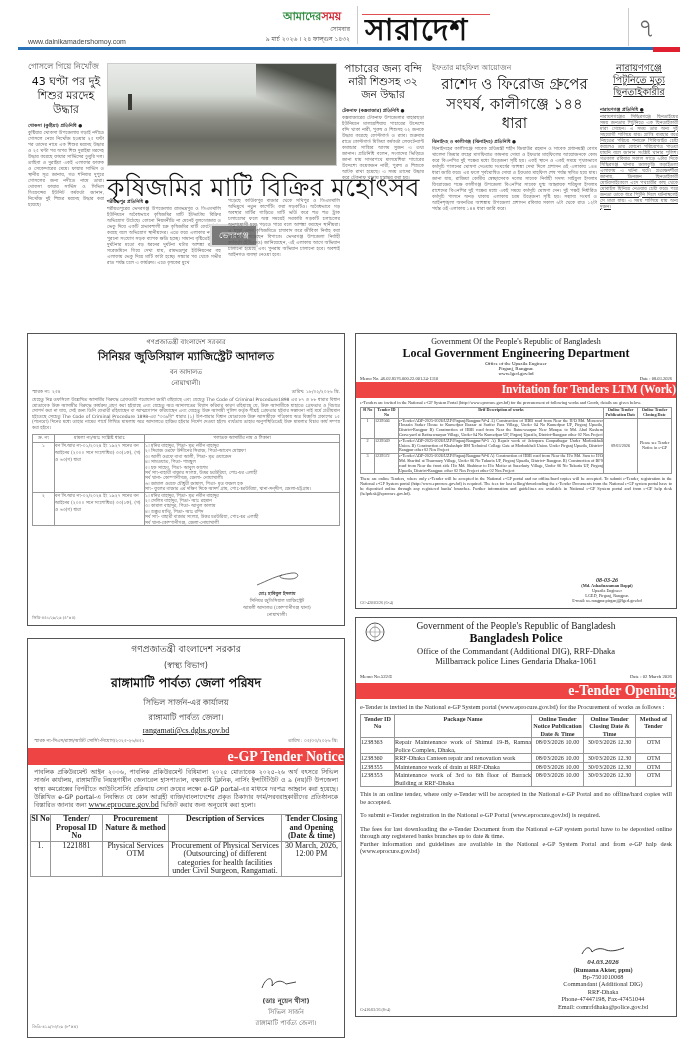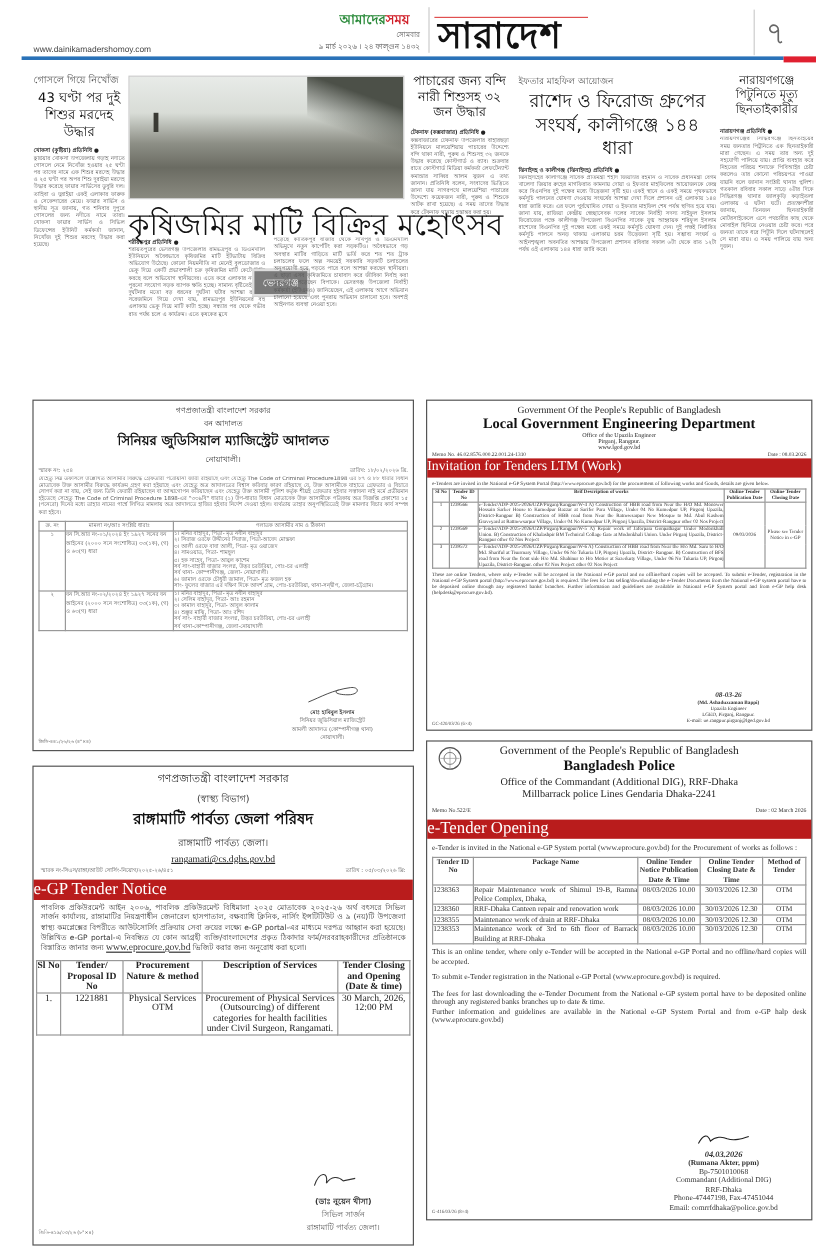--- a/index.html
+++ b/index.html
@@ -27,21 +27,21 @@
   .photo .mound { position: absolute; right: 0; top: 0; width: 80px; height: 60px; background: linear-gradient(200deg,#4c5048 30%,transparent 70%); }
   .photo .figure { position: absolute; left: 20px; top: 30px; width: 4px; height: 16px; background: #3a3a34; }
   .big-hl { font: 25px "DejaVu Sans", sans-serif; color: #111; text-align: center; white-space: nowrap; }
   .tag { background: #7a7a7a; color: #fff; font: 8px "DejaVu Sans", sans-serif; padding: 3px 7px; border: 2px solid #ddd; }
   
   .box { border: 1.5px solid #555; background: #fff; }
   .center { text-align: center; }
   .bn-s { font: 8px "DejaVu Sans", sans-serif; color: #333; }
   .bn-xs { font: 4.5px "DejaVu Sans", sans-serif; color: #555; }
   .serif { font-family: "Liberation Serif", serif; }
-  .blackbar { background: #b91c1c; color: #fff; text-align: left; font-family: "Liberation Serif", serif; font-weight: normal; }
+  .blackbar { background: #ef4444; color: #fff; text-align: right; font-family: "Liberation Serif", serif; font-weight: bold; }
   table { border-collapse: collapse; }
   td, th { border: 0.6px solid #999; vertical-align: top; }
 </style>
 </head>
 <body>
 
 <div class="abs site-url">www.dainikamadershomoy.com</div>
 <div class="abs brand"><span class="g">আমাদের</span><span class="r">সময়</span></div>
 <div class="abs day">সোমবার</div>
 <div class="abs hdate">৯ মার্চ ২০২৬ । ২৪ ফাল্গুন ১৪৩২</div>
@@ -78,30 +78,30 @@
   <div class="body-text" style="height:196px;overflow:hidden;">কক্সবাজারের টেকনাফ উপজেলার বাহারছড়া ইউনিয়নে মালয়েশিয়ায় পাচারের উদ্দেশ্যে বন্দি থাকা নারী, পুরুষ ও শিশুসহ ৩২ জনকে উদ্ধার করেছে কোস্টগার্ড ও র‍্যাব। শুক্রবার রাতে কোস্টগার্ড মিডিয়া কর্মকর্তা লেফটেন্যান্ট কমান্ডার সাব্বির আলম সুজন এ তথ্য জানান। প্রতিনিধি বলেন, সংবাদের ভিত্তিতে জানা যায় সাগরপথে মালয়েশিয়া পাচারের উদ্দেশ্যে কয়েকজন নারী, পুরুষ ও শিশুকে আটক রাখা হয়েছে। এ সময় তাদের উদ্ধার করে টেকনাফ থানায় হস্তান্তর করা হয়।</div>
 </div>
 
 <div class="abs" style="left:432px;top:62px;width:165px;">
   <div class="kicker" style="font-size:7.5px;">ইফতার মাহফিল আয়োজন</div>
   <div class="hl" style="font-size:15px;line-height:1.3;margin-top:1px;">রাশেদ ও ফিরোজ গ্রুপের সংঘর্ষ, কালীগঞ্জে ১৪৪ ধারা</div>
   <div class="byline" style="margin-top:4px;">ঝিনাইদহ ও কালীগঞ্জ (ঝিনাইদহ) প্রতিনিধি ●</div>
   <div class="body-text" style="height:192px;overflow:hidden;">ঝিনাইদহের কালীগঞ্জে সাবেক প্রতিমন্ত্রী শহীদ জিয়াউর রহমান ও সাবেক প্রধানমন্ত্রী বেগম খালেদা জিয়ার রুহের মাগফিরাত কামনায় দোয়া ও ইফতার মাহফিলের আয়োজনকে কেন্দ্র করে বিএনপির দুই পক্ষের মধ্যে উত্তেজনা সৃষ্টি হয়। একই স্থানে ও একই সময়ে পৃথকভাবে কর্মসূচি পালনের ঘোষণা দেওয়ায় সংঘর্ষের আশঙ্কা দেখা দিলে প্রশাসন ওই এলাকায় ১৪৪ ধারা জারি করে। এর ফলে পূর্বঘোষিত দোয়া ও ইফতার মাহফিল শেষ পর্যন্ত স্থগিত হয়ে যায়। জানা যায়, রাজিয়া কেন্দ্রীয় স্বেচ্ছাসেবক দলের সাবেক নির্বাহী সদস্য সাইফুল ইসলাম ফিরোজের পক্ষে কালীগঞ্জ উপজেলা বিএনপির সাবেক যুগ্ম আহ্বায়ক শরিফুল ইসলাম রাশেদের বিএনপির দুই পক্ষের মধ্যে একই সময়ে কর্মসূচি ঘোষণা দেন। দুই পক্ষই নির্ধারিত কর্মসূচি পালনে অনড় থাকায় এলাকায় চরম উত্তেজনা সৃষ্টি হয়। সম্ভাব্য সংঘর্ষ ও আইনশৃঙ্খলা অবনতির আশঙ্কায় উপজেলা প্রশাসন রবিবার সকাল ৬টা থেকে রাত ১২টা পর্যন্ত ওই এলাকায় ১৪৪ ধারা জারি করে।</div>
 </div>
 
-<div class="abs" style="left:600px;top:62px;width:78px;">
+<div class="abs" style="left:600px;top:62px;width:78px;text-decoration:underline;">
   <div class="hl" style="font-size:9.5px;">নারায়ণগঞ্জে পিটুনিতে মৃত্যু ছিনতাইকারীর</div>
   <div class="byline" style="margin-top:8px;">নারায়ণগঞ্জ প্রতিনিধি ●</div>
   <div class="body-text" style="height:196px;overflow:hidden;">নারায়ণগঞ্জের সিদ্ধিরগঞ্জে ছিনতাইয়ের সময় জনতার পিটুনিতে এক ছিনতাইকারী মারা গেছেন। এ সময় তার অন্য দুই সহযোগী পালিয়ে যায়। প্রাপ্তি ব্যবহার করে নিহতের পরিচয় শনাক্তে পিবিআইর চেষ্টা করলেও তার কোনো পরিচয়পত্র পাওয়া যায়নি বলে জানান সংশ্লিষ্ট থানার পুলিশ। গতকাল রবিবার সকাল সাড়ে ৬টার দিকে সিদ্ধিরগঞ্জ থানার জালকুড়ি কড়াইতলা এলাকায় এ ঘটনা ঘটে। প্রত্যক্ষদর্শীরা জানায়, তিনজন ছিনতাইকারী মোটরসাইকেলে এসে পথচারীর কাছ থেকে মোবাইল ছিনিয়ে নেওয়ার চেষ্টা করে। পরে জনতা তাকে ধরে পিটুনি দিলে ঘটনাস্থলেই সে মারা যায়। এ সময় পালিয়ে যায় অন্য দুজন।</div>
 </div>
 
 <div class="abs box" style="left:27px;top:333px;width:318px;height:293px;padding:3px 4px;">
   <div class="center bn-s" style="font-size:6.5px;">গণপ্রজাতন্ত্রী বাংলাদেশ সরকার</div>
+  <div class="center" style="font:bold 11px 'DejaVu Sans',sans-serif;color:#111;">সিনিয়র জুডিসিয়াল ম্যাজিস্ট্রেট আদালত</div>
   <div class="center bn-s" style="font-size:6.5px;">বন আদালত</div>
-  <div class="center" style="font:bold 11px 'DejaVu Sans',sans-serif;color:#111;">সিনিয়র জুডিসিয়াল ম্যাজিস্ট্রেট আদালত</div>
   <div class="center bn-s" style="font-size:6.5px;">নোয়াখালী।</div>
   <div style="display:flex;justify-content:space-between;">
     <span class="bn-xs">স্মারক নং: ২৫৪</span>
     <span class="bn-xs">তারিখ: ১৮/০২/২০২৬ খ্রি.</span>
   </div>
   <div class="bn-xs" style="line-height:5.5px;text-align:justify;height:34px;overflow:hidden;margin-top:1px;">যেহেতু নিম্ন তফসিলে উল্লেখিত আসামীর বিরুদ্ধে গ্রেফতারী পরোয়ানা জারী রহিয়াছে এবং যেহেতু The Code of Criminal Procedure1898 এর ৮৭ ও ৮৮ ধারার বিধান মোতাবেক উক্ত আসামীর বিরুদ্ধে কার্যক্রম গ্রহণ করা হইয়াছে এবং যেহেতু অত্র আদালতের বিশ্বাস করিবার কারণ রহিয়াছে যে, উক্ত আসামীকে যাহাতে গ্রেফতার ও বিচারে সোপর্দ করা না যায়, সেই জন্য তিনি ফেরারী রহিয়াছেন বা আত্মগোপন করিয়াছেন এবং যেহেতু উক্ত আসামী পুলিশ কর্তৃক শীঘ্রই গ্রেফতার হইবার সম্ভাবনা নাই মর্মে প্রতীয়মান হইতেছে সেহেতু The Code of Criminal Procedure 1898-এর "৩৩৯বি" ধারার (১) উপ-ধারার বিধান মোতাবেক উক্ত আসামীকে পত্রিকায় অত্র বিজ্ঞপ্তি প্রকাশের ১৫ (পনেরো) দিনের মধ্যে তাহার নামের পার্শ্বে লিখিত মামলায় অত্র আদালতে হাজির হইবার নির্দেশ দেওয়া হইল। ব্যর্থতায় তাহার অনুপস্থিতিতেই উক্ত মামলার বিচার কার্য সম্পন্ন করা হইবে।</div>
   <table style="width:100%;margin-top:3px;">
     <tbody>
         <tr>
       <th class="bn-xs" style="width:22px;">ক্র. নং</th>
@@ -202,20 +202,21 @@
     <div>LGED, Pirganj, Rangpur.</div>
     <div>E-mail: ue.rangpur.pirganj@lged.gov.bd</div>
   </div>
   <div class="abs serif" style="left:4px;bottom:3px;font-size:4px;color:#555;">GC-420/03/26 (6×4)</div>
 </div>
 
 <div class="abs box" style="left:27px;top:638px;width:318px;height:400px;padding:3px 0;">
   <div class="center" style="font:9px 'DejaVu Sans',sans-serif;color:#222;">গণপ্রজাতন্ত্রী বাংলাদেশ সরকার</div>
   <div class="center bn-s" style="margin-top:2px;">(স্বাস্থ্য বিভাগ)</div>
   <div class="center" style="font:bold 12.5px 'DejaVu Sans',sans-serif;color:#111;margin-top:2px;">রাঙ্গামাটি পার্বত্য জেলা পরিষদ</div>
+  <div class="center bn-s" style="margin-top:2px;">সিভিল সার্জন-এর কার্যালয়</div>
   <div class="center bn-s" style="margin-top:2px;">রাঙ্গামাটি পার্বত্য জেলা।</div>
   <div class="center serif" style="font-size:8px;text-decoration:underline;color:#222;margin-top:2px;">rangamati@cs.dghs.gov.bd</div>
   <div style="display:flex;justify-content:space-between;padding:3px 6px 0;">
     <span class="bn-xs">স্মারক নং-সিএস/রাঙ্গা/আউট সোর্সিং-নিয়োগ/২০২৫-২৬/৪৫১</span>
     <span class="bn-xs">তারিখ : ০৫/০৩/২০২৬ খ্রি:</span>
   </div>
   <div class="blackbar" style="font-size:14px;line-height:17px;margin-top:3px;">e-GP Tender Notice</div>
   <div style="font:6.2px 'DejaVu Sans',sans-serif;line-height:8.3px;color:#333;text-align:justify;padding:3px 6px 0;"><span>পাবলিক প্রকিউরমেন্ট আইন ২০০৬, পাবলিক প্রকিউরমেন্ট বিধিমালা ২০২৫ মোতাবেক ২০২৫-২৬ অর্থ বৎসরে সিভিল সার্জন কার্যালয়, রাঙ্গামাটির নিয়ন্ত্রণাধীন জেনারেল হাসপাতাল, বক্ষব্যাধি ক্লিনিক, নার্সিং ইন্সটিটিউট ও ৯ (নয়)টি উপজেলা স্বাস্থ্য কমপ্লেক্সের বিপরীতে আউটসোর্সিং প্রক্রিয়ায় সেবা ক্রয়ের লক্ষ্যে e-GP portal-এর মাধ্যমে দরপত্র আহ্বান করা হয়েছে। উল্লিখিত e-GP portal-এ নিবন্ধিত যে কোন আগ্রহী ব্যক্তি/বাংলাদেশের প্রকৃত ঠিকাদার ফার্ম/সরবরাহকারীদের প্রতিষ্ঠানকে বিস্তারিত জানার জন্য </span><span class="serif" style="font-size:8px;text-decoration:underline;">www.eprocure.gov.bd</span><span> ভিজিট করার জন্য অনুরোধ করা হলো।</span></div>
   <table class="serif center" style="width:calc(100% - 4px);margin:5px 2px 0;font-size:8px;line-height:8.5px;color:#222;">
     <tbody>
@@ -248,21 +249,21 @@
 
 <div class="abs box" style="left:355px;top:617px;width:322px;height:400px;padding:3px 4px;">
   <svg class="abs" style="left:8px;top:3px;" width="22" height="22" viewBox="0 0 22 22">
     <circle cx="11" cy="11" r="9" fill="none" stroke="#555" stroke-width="1"></circle>
     <circle cx="11" cy="11" r="5" fill="none" stroke="#777" stroke-width="0.8"></circle>
     <path d="M11 3 L11 19 M3 11 L19 11" stroke="#888" stroke-width="0.5"></path>
   </svg>
   <div class="center serif" style="font-size:9.5px;color:#222;">Government of the People's Republic of Bangladesh</div>
   <div class="center serif" style="font-size:12px;font-weight:bold;color:#111;">Bangladesh Police</div>
   <div class="center serif" style="font-size:8.5px;color:#222;">Office of the Commandant (Additional DIG), RRF-Dhaka</div>
-  <div class="center serif" style="font-size:8.5px;color:#222;">Millbarrack police Lines Gendaria Dhaka-2241</div>
+  <div class="center serif" style="font-size:8.5px;color:#222;">Millbarrack police Lines Gendaria Dhaka-1061</div>
   <div style="display:flex;justify-content:space-between;font:4.8px 'Liberation Serif',serif;color:#333;margin-top:8px;">
     <span>Memo No.522/E</span>
     <span>Date : 02 March 2026</span>
   </div>
   <div class="blackbar" style="margin:4px -4px 0;font-size:14px;line-height:16px;">e-Tender Opening</div>
   <div class="serif" style="font-size:6.3px;line-height:7.5px;color:#333;text-align:justify;margin-top:4px;">e-Tender is invited in the National e-GP System portal (www.eprocure.gov.bd) for the Procurement of works as follows :</div>
   <table class="serif" style="width:100%;margin-top:3px;font-size:6.2px;line-height:7.5px;color:#333;">
     <tbody>
         <tr style="font-weight:bold;" class="center">
       <th style="width:34px;">Tender ID No</th>

